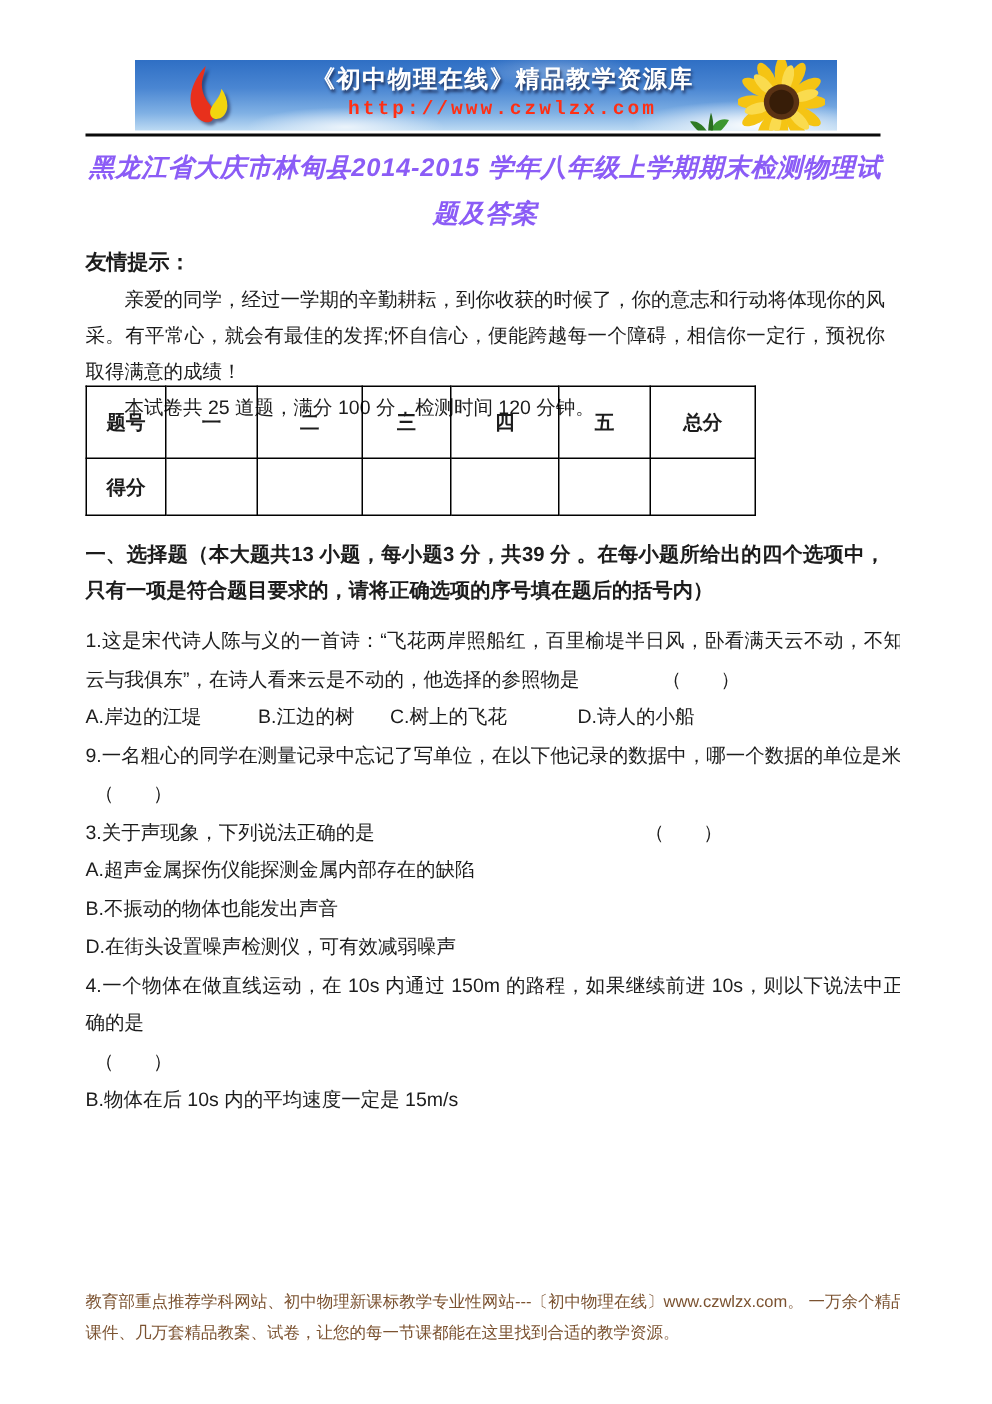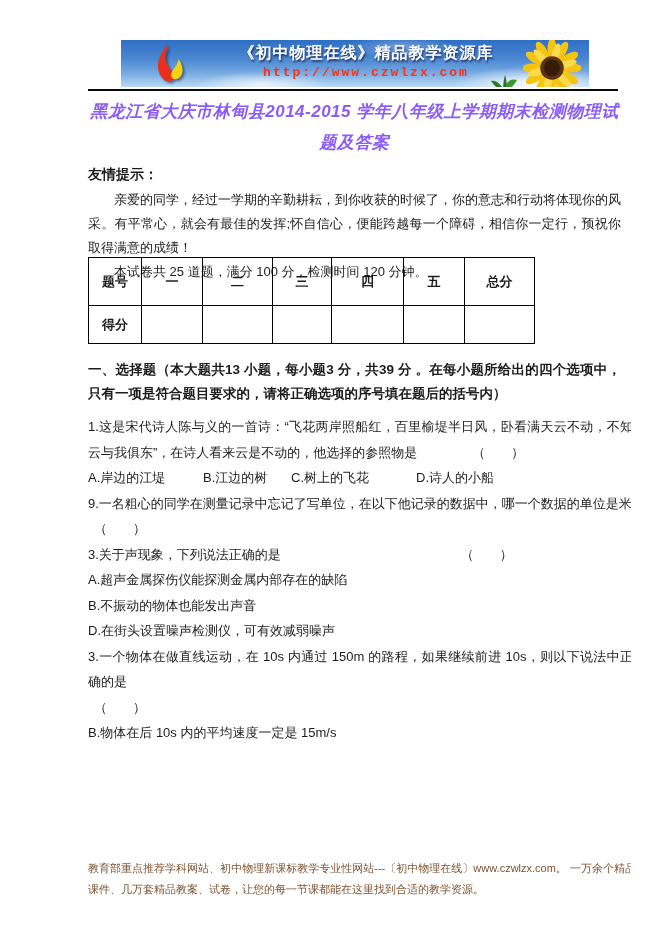--- a/index.html
+++ b/index.html
@@ -1,17 +1,17 @@
 <!DOCTYPE html>
 <html><head>
 <meta charset="utf-8">
 <style>
   html,body{margin:0;padding:0;}
   body{width:661px;height:936px;background:#fff;font-family:"Liberation Sans","DejaVu Sans",sans-serif;color:#1c1c1c;}
-  .page{position:relative;width:600px;height:936px;background:#fff;overflow:hidden;margin-left:31px;}
+  .page{position:relative;width:600px;height:936px;background:#fff;overflow:hidden;}
 
   
   .banner{position:absolute;left:90px;top:40px;width:468px;height:47px;overflow:hidden;
     background:
       radial-gradient(ellipse 130px 26px at 88% 92%, rgba(255,255,255,.95), rgba(255,255,255,0) 62%),
       radial-gradient(ellipse 110px 22px at 30% 95%, rgba(255,255,255,.75), rgba(255,255,255,0) 60%),
       radial-gradient(ellipse 90px 18px at 60% 15%, rgba(255,255,255,.30), rgba(255,255,255,0) 60%),
       linear-gradient(180deg,#2f6fc4 0%,#4a86d2 40%,#7fb0e4 75%,#bcdaf3 100%);}
   .banner-logo{position:absolute;left:30px;top:3px;width:40px;height:42px;filter:drop-shadow(2px 2px 1px rgba(20,20,60,.5));}
   .banner-text{position:absolute;left:80px;top:3px;width:330px;text-align:center;}
@@ -195,21 +195,21 @@
     </div>
 
     <div class="question">
       <div class="stem"><span>3.关于声现象，下列说法正确的是</span><span class="bracket-inline-q3">（　　）</span></div>
       <div>A.超声金属探伤仪能探测金属内部存在的缺陷</div>
       <div>B.不振动的物体也能发出声音</div>
       <div>D.在街头设置噪声检测仪，可有效减弱噪声</div>
     </div>
 
     <div class="question">
-      <div class="stem">3.一个物体在做直线运动，在 10s 内通过 150m 的路程，如果继续前进 10s，则以下说法中正确的是</div>
+      <div class="stem">4.一个物体在做直线运动，在 10s 内通过 150m 的路程，如果继续前进 10s，则以下说法中正确的是</div>
       <div class="bracket-line">（　　）</div>
       <div>B.物体在后 10s 内的平均速度一定是 15m/s</div>
     </div>
 
   </div>
 
   <div class="footer" style="color:#7b5230;">教育部重点推荐学科网站、初中物理新课标教学专业性网站---〔初中物理在线〕www.czwlzx.com。 一万余个精品课件、几万套精品教案、试卷，让您的每一节课都能在这里找到合适的教学资源。</div>
 
 </div>
 

